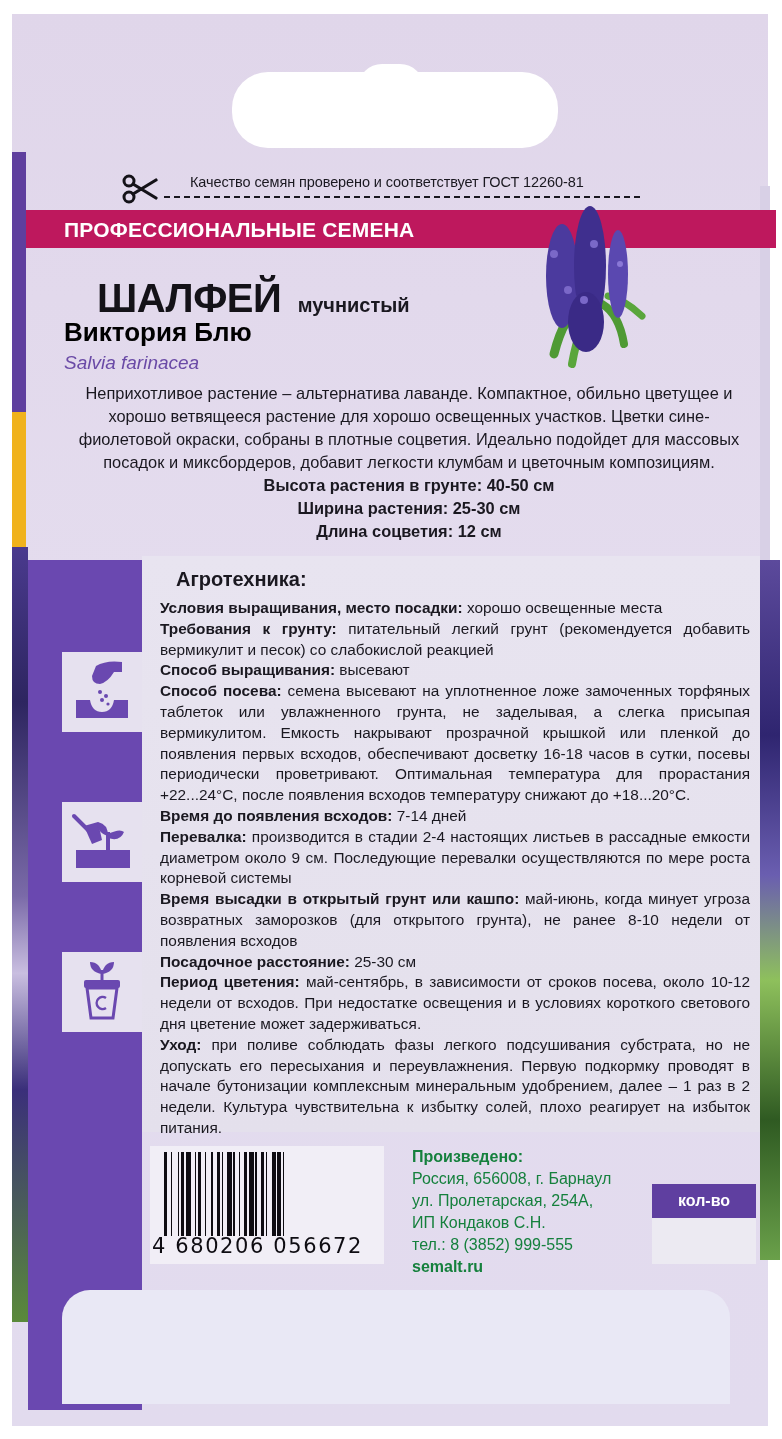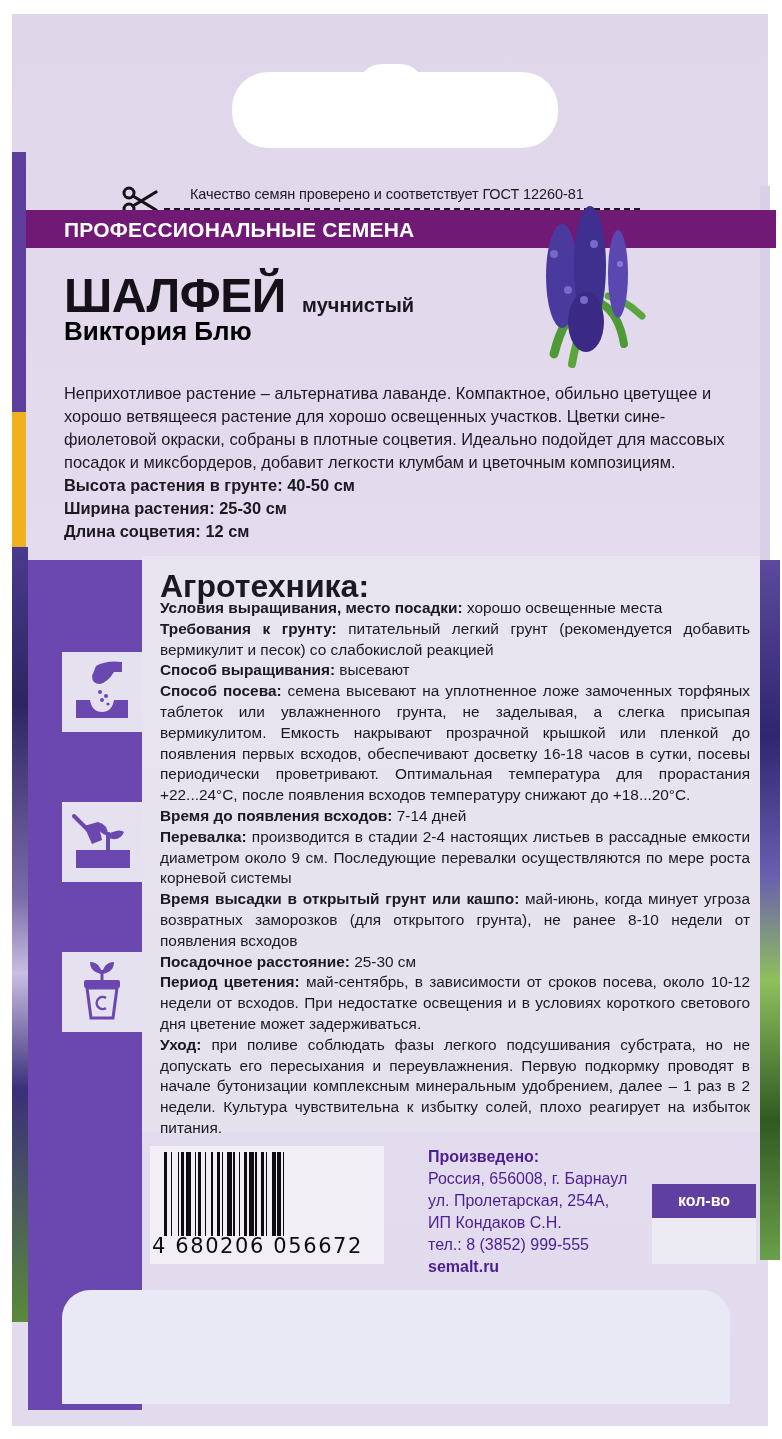--- a/index.html
+++ b/index.html
@@ -21,56 +21,56 @@
 
   .hanger-hole {
     position: absolute; left: 232px; top: 72px; width: 326px; height: 76px;
     background: #ffffff; border-radius: 36px;
   }
   .hanger-bump {
     position: absolute; left: 358px; top: 64px; width: 66px; height: 24px;
     background: #ffffff; border-radius: 30px 30px 0 0;
   }
 
-  .gost-row { position: absolute; left: 118px; top: 184px; width: 540px; height: 32px; text-align: center; }
+  .gost-row { position: absolute; left: 118px; top: 172px; width: 540px; height: 32px; text-align: center; }
   .scissors { position: absolute; left: 4px; top: 2px; width: 36px; height: 30px; }
   .gost-text { position: absolute; left: 72px; top: 2px; font-size: 14.5px; color: #1a1820; letter-spacing: -0.1px; white-space: nowrap; }
   .dash-line { position: absolute; left: 46px; top: 24px; width: 476px; border-top: 2.5px dashed #1a1820; }
 
   .pro-band {
     position: absolute; left: 26px; top: 210px; width: 750px; height: 38px;
-    background: #701a75;
+    background: #be185d;
   }
   .pro-band-text { position: absolute; left: 38px; top: 8px; color: #ffffff; font-weight: 700; font-size: 21px; letter-spacing: 0.2px; white-space: nowrap; }
 
   .title-block { position: absolute; left: 64px; top: 258px; }
-  .title-main { font-weight: 900; font-size: 48px; letter-spacing: -0.5px; color: #141218; line-height: 40px; display: inline-block; }
+  .title-main { font-weight: 900; font-size: 40px; letter-spacing: -0.5px; color: #141218; line-height: 40px; display: inline-block; margin-left: 33px; }
   .title-sub { font-size: 20px; font-weight: 700; color: #1a1820; margin-left: 12px; display: inline-block; margin-top: 36px; }
   .variety { font-weight: 700; font-size: 26px; color: #000000; line-height: 32px; margin-top: -2px; }
   .latin { font-style: italic; font-size: 19px; color: #6a4aa6; margin-top: 4px; }
 
   .flower-art { position: absolute; left: 524px; top: 204px; width: 130px; height: 170px; }
 
-  .desc { position: absolute; left: 64px; top: 382px; width: 690px; font-size: 16.4px; line-height: 23px; color: #1a1820; }
+  .desc { position: absolute; left: 64px; top: 382px; width: 690px; font-size: 16.4px; line-height: 23px; color: #1a1820; text-align: center; }
   .spec { font-weight: 700; font-size: 16.4px; line-height: 23px; }
 
   .left-panel { position: absolute; left: 28px; top: 560px; width: 114px; height: 850px; background: #6a48b0; }
   .icon-box { position: absolute; left: 62px; width: 80px; height: 80px; background: #e6e1ef; }
 
   .agro { position: absolute; left: 142px; top: 556px; width: 618px; height: 576px;
     background: linear-gradient(180deg, #e8e4f0 0%, #e4e0ec 100%); }
-  .agro-title { position: absolute; left: 160px; top: 568px; font-weight: 700; font-size: 32px; color: #1a1820; }
+  .agro-title { position: absolute; left: 176px; top: 568px; font-weight: 700; font-size: 20px; color: #1a1820; }
   .agro-body { position: absolute; left: 160px; top: 598px; width: 590px; font-size: 15.4px; line-height: 20.8px; color: #1a1820; text-align: justify; }
   .agro-body p { margin: 0; }
   .agro-body b { font-weight: 700; }
   .barcode-box { position: absolute; left: 150px; top: 1146px; width: 234px; height: 118px; background: #f1eef6; }
   .barcode-bars { position: absolute; left: 164px; top: 1152px; width: 216px; height: 84px; display: flex; align-items: flex-start; }
   .barcode-num { position: absolute; left: 152px; top: 1234px; font-family: "DejaVu Sans", sans-serif; font-size: 21px; letter-spacing: 1.6px; color: #0e0c12; white-space: nowrap; }
 
-  .maker { position: absolute; left: 428px; top: 1146px; font-size: 16px; line-height: 22px; color: #4c1d95; }
+  .maker { position: absolute; left: 412px; top: 1146px; font-size: 16px; line-height: 22px; color: #15803d; }
   .maker .hd { font-weight: 700; }
   .maker .site { font-weight: 700; }
 
   .qty-badge { position: absolute; left: 652px; top: 1184px; width: 104px; height: 34px; background: #5f3fa0; color: #fff; font-weight: 700; font-size: 16px; display: flex; align-items: center; justify-content: center; }
   .qty-field { position: absolute; left: 652px; top: 1218px; width: 104px; height: 46px; background: #eceaf2; }
 
   .bottom-cutout {
     position: absolute; left: 62px; top: 1290px; width: 668px; height: 114px;
     background: #e9e8f5; border-radius: 28px 28px 0 0;
   }
@@ -117,20 +117,21 @@
     <circle cx="60" cy="96" r="4" fill="#7a68c8"></circle>
   <circle cx="96" cy="60" r="3" fill="#8a78d6"></circle>
 </svg>
 
 <div class="title-block">
   <div>
     <span class="title-main">ШАЛФЕЙ</span>
     <span class="title-sub">мучнистый</span>
   </div>
   <div class="variety">Виктория Блю</div>
+  <div class="latin">Salvia farinacea</div>
 </div>
 
 <div class="desc">
   <div>Неприхотливое растение – альтернатива лаванде. Компактное, обильно цветущее и хорошо ветвящееся растение для хорошо освещенных участков. Цветки сине-фиолетовой окраски, собраны в плотные соцветия. Идеально подойдет для массовых посадок и миксбордеров, добавит легкости клумбам и цветочным композициям.</div>
   <div class="spec">
     <span>Высота растения в грунте:</span>
     <span>40-50 см</span>
   </div>
   <div class="spec">
     <span>Ширина растения:</span>

